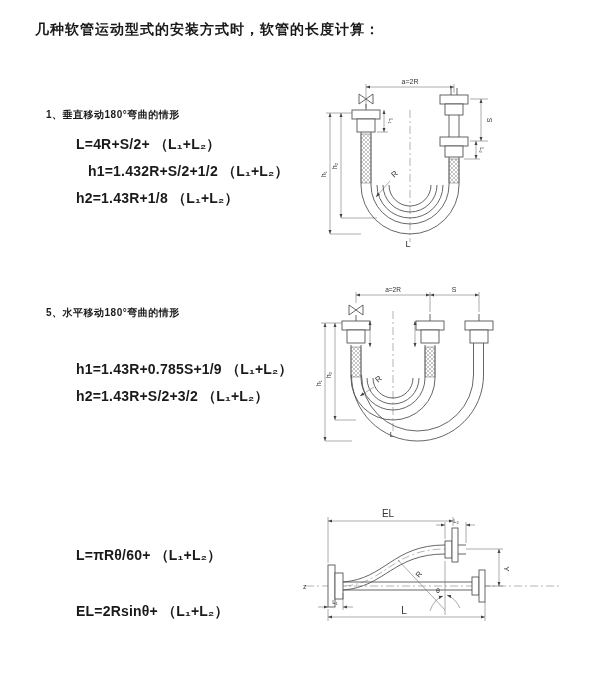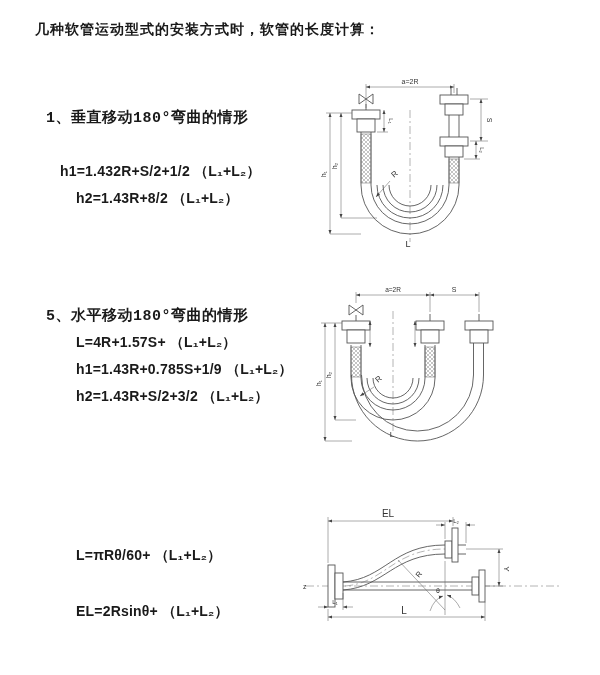--- a/index.html
+++ b/index.html
@@ -1,40 +1,40 @@
 <!DOCTYPE html>
 <html><head>
 <meta charset="utf-8">
 <style>
   html,body{margin:0;padding:0;background:#fff;}
   .page{position:relative;width:600px;height:675px;background:#ffffff;overflow:hidden;
         font-family:"Liberation Sans","DejaVu Sans",sans-serif;color:#1a1a1a;}
   .title{position:absolute;left:35px;top:21px;font-size:14px;font-weight:700;letter-spacing:1px;}
-  .heading{position:absolute;font-size:15px;font-weight:700;letter-spacing:0.5px;font-family:Liberation Mono, monospace;}
+  .heading{position:absolute;font-size:10px;font-weight:700;letter-spacing:0.5px;}
   .formula{position:absolute;font-size:14px;font-weight:600;letter-spacing:0.2px;}
   svg.diag{position:absolute;}
   svg text{font-family:"Liberation Sans","DejaVu Sans",sans-serif;fill:#333;}
   .ln{stroke:#555;stroke-width:0.9;fill:none;}
   .dim{stroke:#666;stroke-width:0.55;fill:none;}
   .cl{stroke:#777;stroke-width:0.55;fill:none;stroke-dasharray:8 3 2 3;}
   .fl{fill:#ffffff;stroke:#555;stroke-width:0.9;}
 </style>
 </head>
 <body>
 
 <div class="page">
 
   <div class="title">几种软管运动型式的安装方式时，软管的长度计算：</div>
 
   <div class="heading" style="left:46px;top:108px">1、垂直移动180°弯曲的情形</div>
-  <div class="formula" style="left:60px;top:163px">h1=1.432R+S/2+1/2 （L₁+L₂）</div>
-  <div class="formula" style="left:76px;top:190px">h2=1.43R+8/2 （L₁+L₂）</div>
+  <div class="formula" style="left:76px;top:136px">L=4R+S/2+ （L₁+L₂）</div>
+  <div class="formula" style="left:88px;top:163px">h1=1.432R+S/2+1/2 （L₁+L₂）</div>
+  <div class="formula" style="left:76px;top:190px">h2=1.43R+1/8 （L₁+L₂）</div>
 
   <div class="heading" style="left:46px;top:306px">5、水平移动180°弯曲的情形</div>
-  <div class="formula" style="left:76px;top:334px">L=4R+1.57S+ （L₁+L₂）</div>
   <div class="formula" style="left:76px;top:361px">h1=1.43R+0.785S+1/9 （L₁+L₂）</div>
   <div class="formula" style="left:76px;top:388px">h2=1.43R+S/2+3/2 （L₁+L₂）</div>
 
   <div class="formula" style="left:76px;top:547px">L=πRθ/60+ （L₁+L₂）</div>
   <div class="formula" style="left:76px;top:603px">EL=2Rsinθ+ （L₁+L₂）</div>
 
   <svg class="diag" style="left:310px;top:70px" width="250" height="185" viewBox="0 0 250 185">
     <defs>
       <marker id="d1a" viewBox="0 0 10 10" refX="10" refY="5" markerWidth="8" markerHeight="8" orient="auto-start-reverse">
         <path d="M0,1.2 L10,5 L0,8.8 Z" fill="#444"></path>

